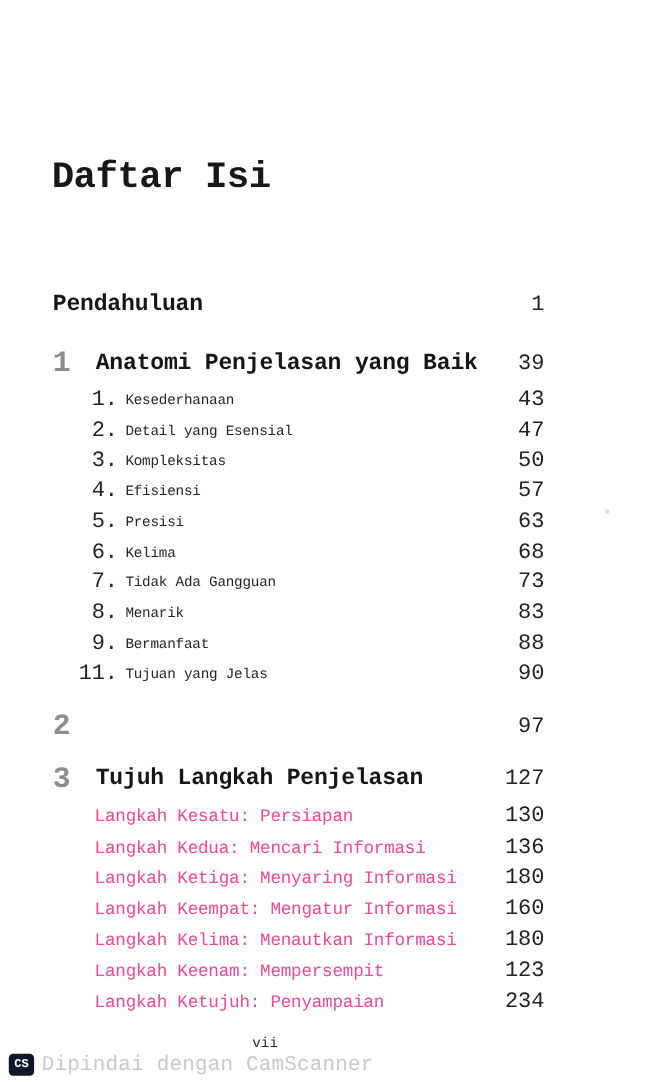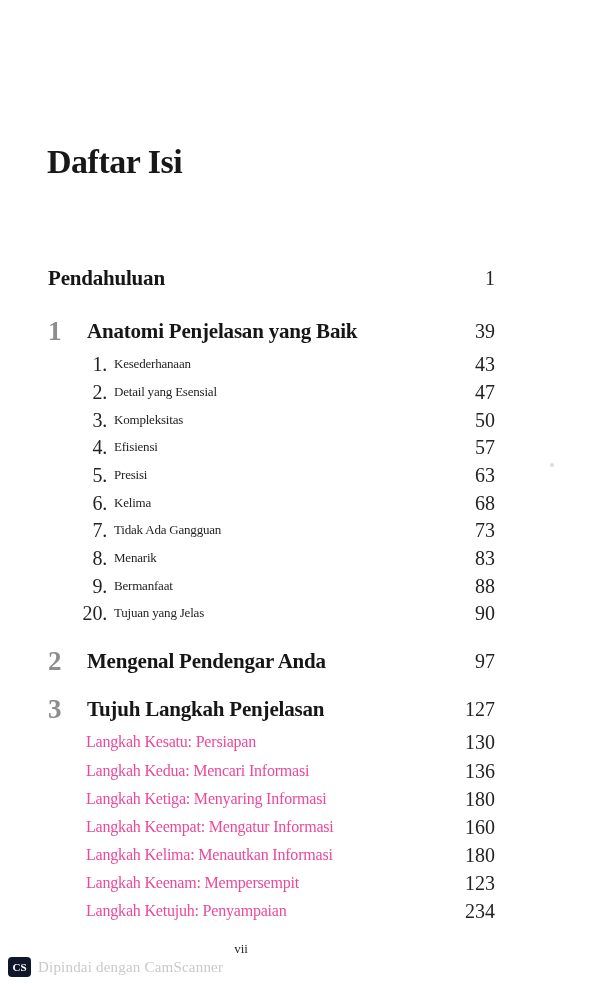--- a/index.html
+++ b/index.html
@@ -1,20 +1,20 @@
 <!DOCTYPE html>
 <html><head>
 <meta charset="utf-8">
 <style>
   html,body { margin:0; padding:0; background:#ffffff; }
   .page {
     position:relative;
     width:600px; height:984px;
     background:#ffffff;
-    font-family:Liberation Serif, serif;
+    font-family:Liberation Mono, monospace;
     color:#1d1d1d;
     overflow:hidden;
   }
   .title {
     position:absolute; left:47px; top:143px;
     margin:0;
     font-size:34px; font-weight:bold; letter-spacing:-0.5px;
     color:#181818;
   }
   .row {
@@ -62,21 +62,21 @@
     display:flex; align-items:center; gap:7px;
   }
   .wm-badge {
     width:23px; height:20px;
     background:#0f172a; border-radius:4px;
     display:flex; align-items:center; justify-content:center;
     font-size:11px; font-weight:bold; color:#ffffff;
     letter-spacing:0;
   }
   .wm-text {
-    font-size:15px; color:#c9c9c9; letter-spacing:0.2px;
+    font-size:19px; color:#c9c9c9; letter-spacing:0.2px;
   }
   .speck {
     position:absolute; left:550px; top:463px;
     width:4px; height:4px; border-radius:50%;
     background:#dcdcdc;
   }
 </style>
 </head>
 <body>
 
@@ -136,28 +136,27 @@
     <span class="inum">8.</span>
     <span class="ilabel">Menarik</span>
     <span class="pnum">83</span>
   </div>
   <div class="row item-row" style="top:572px">
     <span class="inum">9.</span>
     <span class="ilabel">Bermanfaat</span>
     <span class="pnum">88</span>
   </div>
   <div class="row item-row" style="top:599px">
-    <span class="inum">20.</span>
+    <span class="inum">11.</span>
     <span class="ilabel">Tujuan yang Jelas</span>
     <span class="pnum">90</span>
   </div>
 
   <div class="row bold-row" style="top:646px">
     <span class="ch-num">2</span>
-    <span class="bold-label">Mengenal Pendengar Anda</span>
     <span class="grow"></span>
     <span class="pnum">97</span>
   </div>
 
   <div class="row bold-row" style="top:694px">
     <span class="ch-num">3</span>
     <span class="bold-label">Tujuh Langkah Penjelasan</span>
     <span class="grow"></span>
     <span class="pnum">127</span>
   </div>

